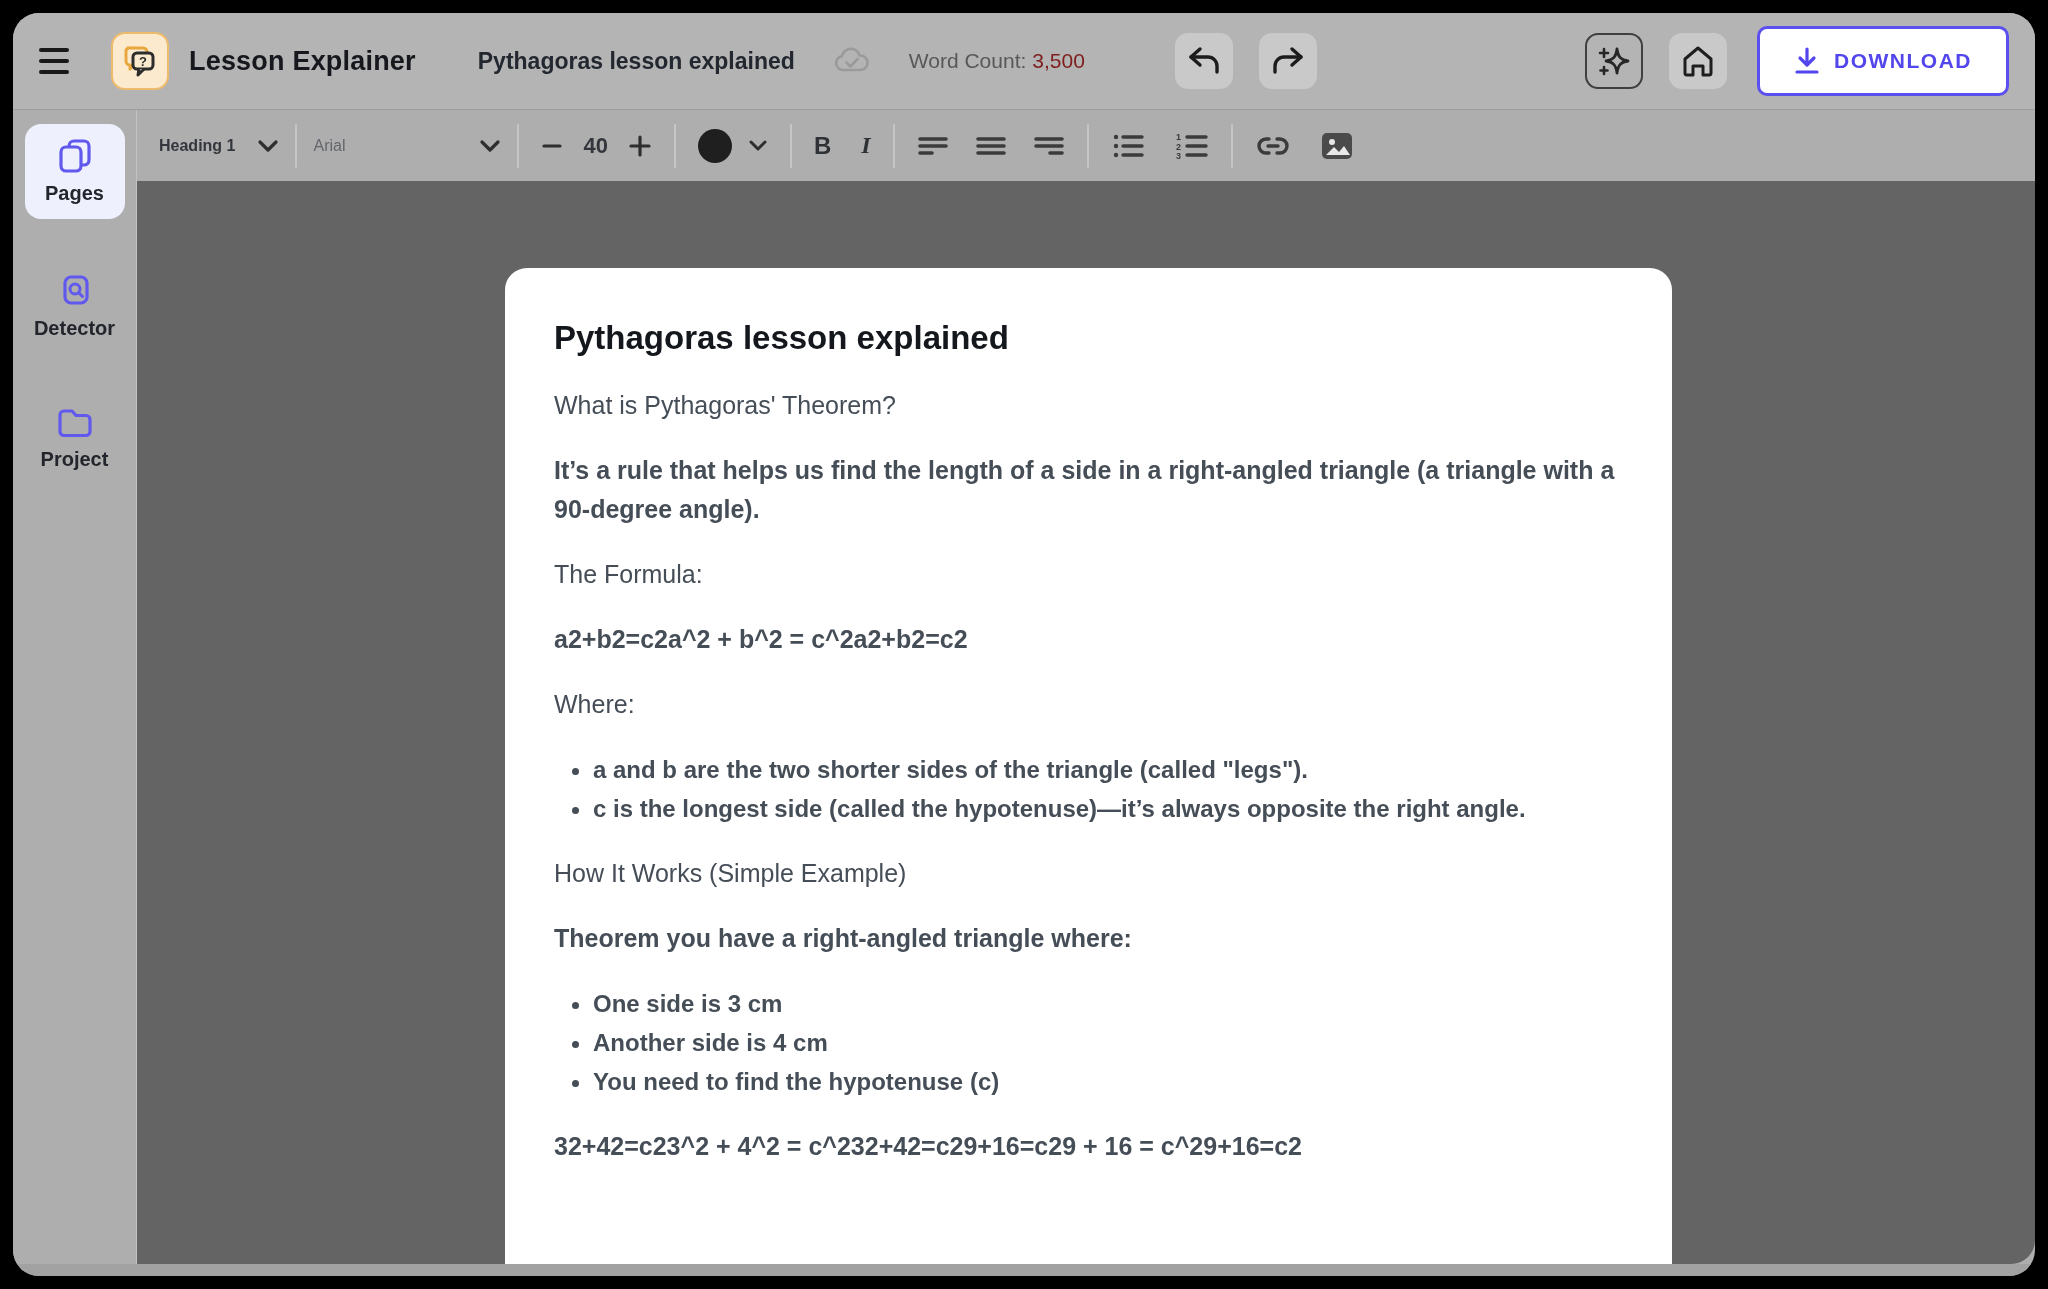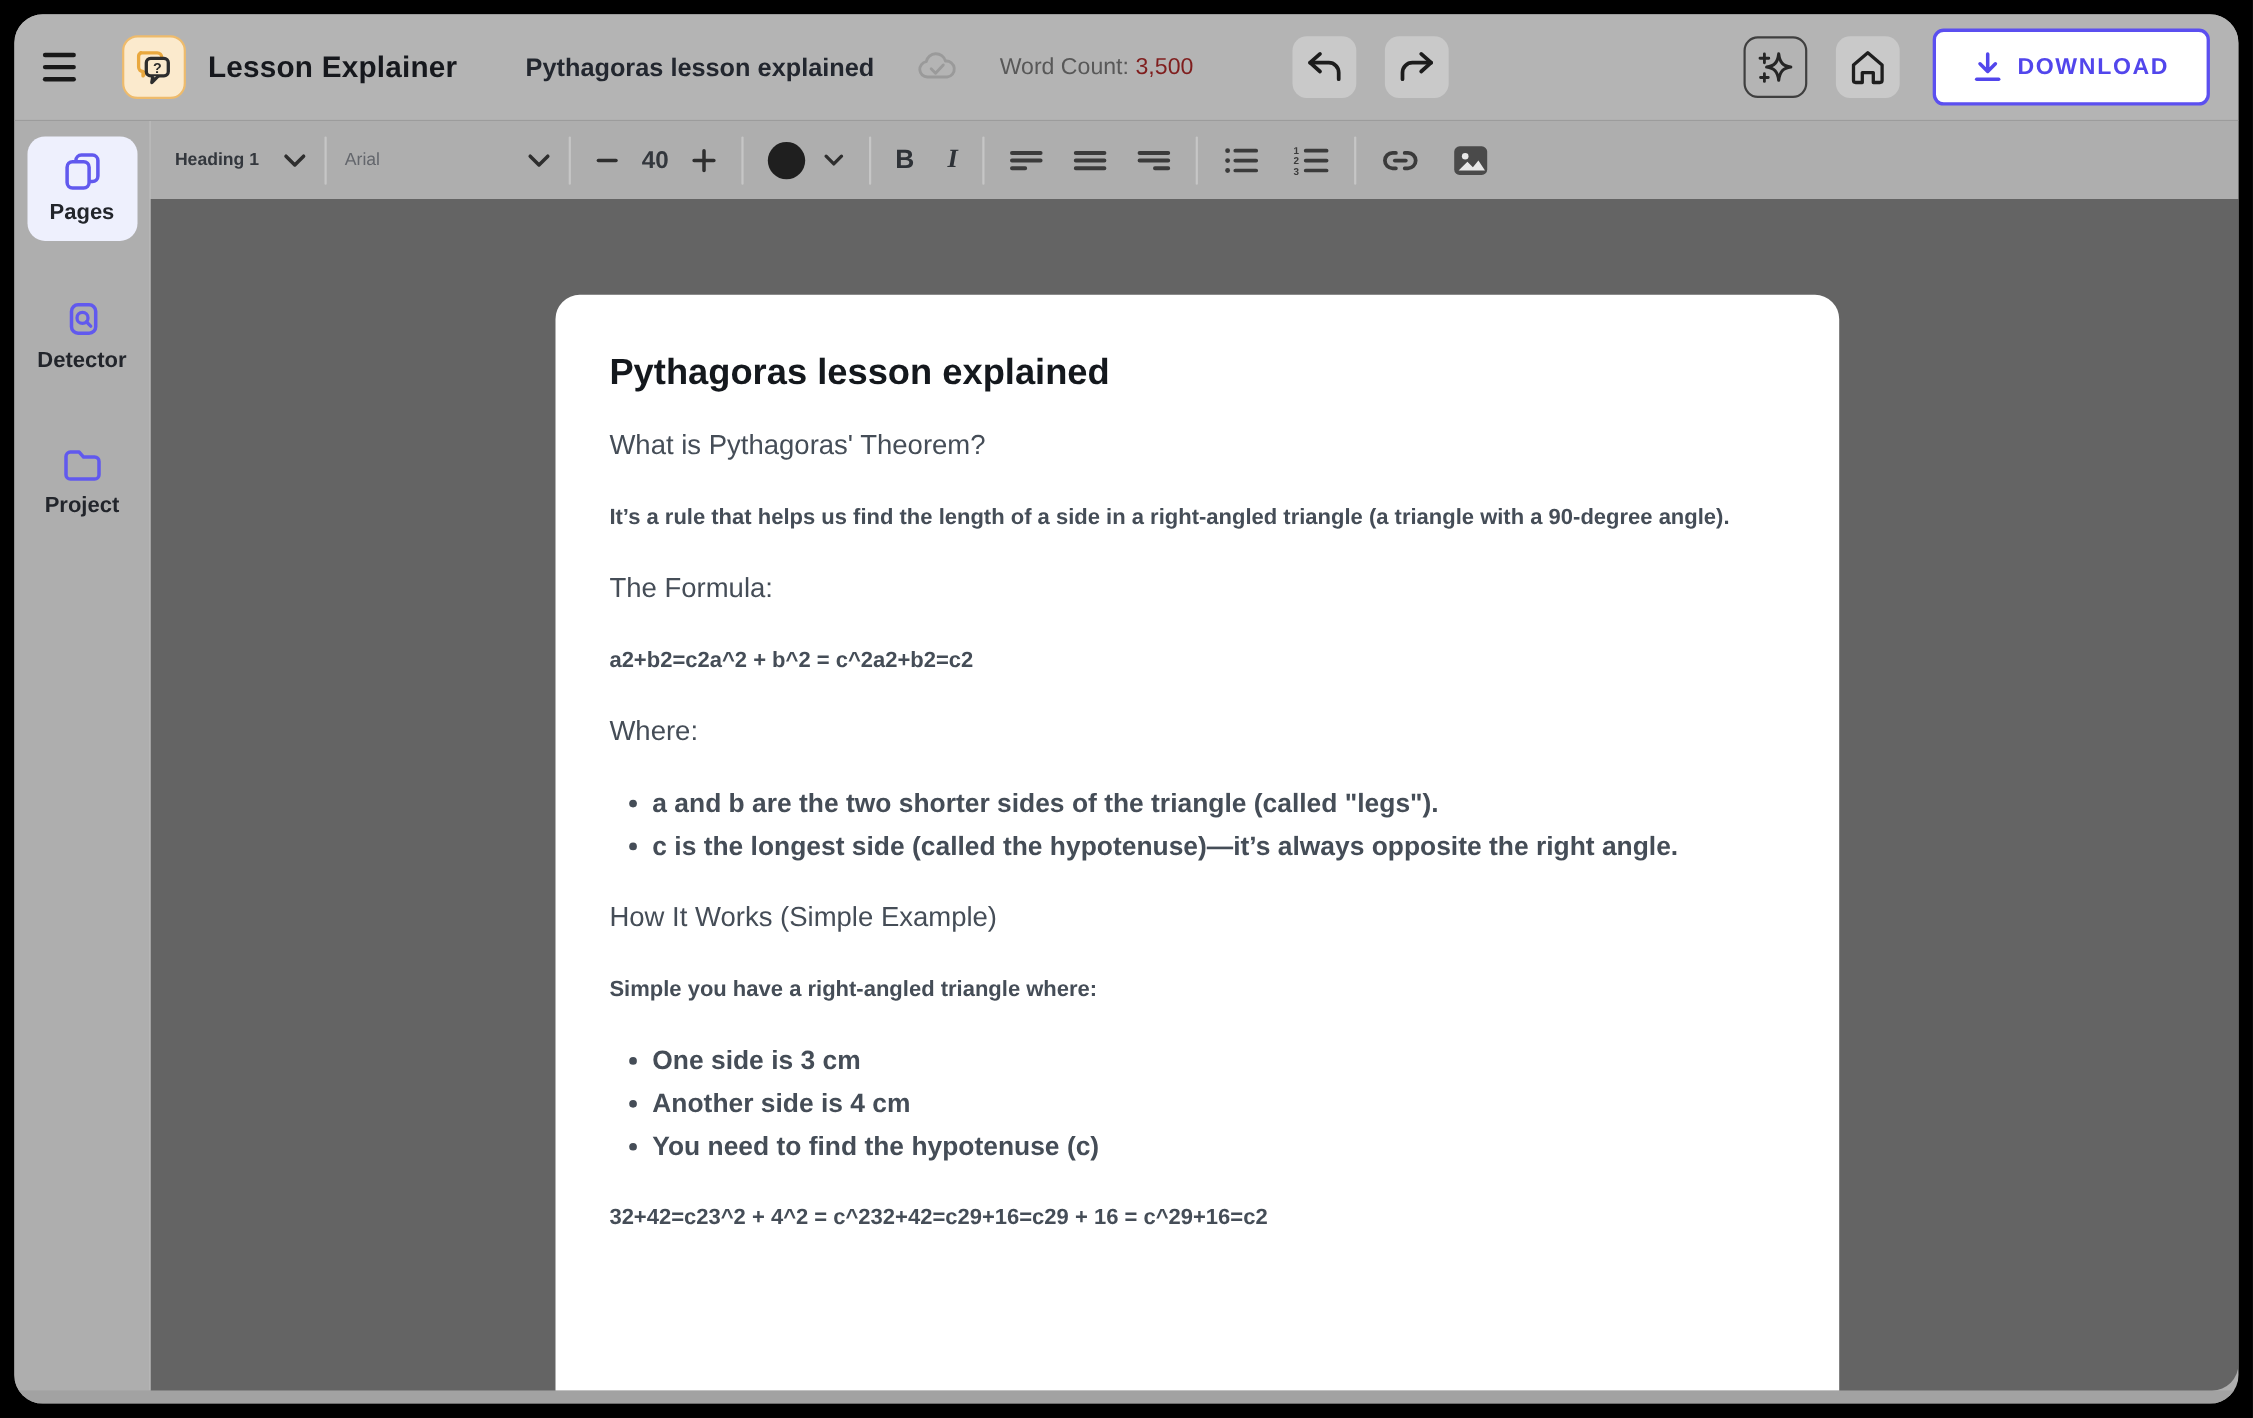--- a/index.html
+++ b/index.html
@@ -58,21 +58,21 @@
   .swatch { width:34px; height:34px; border-radius:50%; background:#1f1f1f; }
   .b-glyph { font-size:24px; font-weight:800; color:#2e3237; font-family:"Liberation Sans",sans-serif; }
   .i-glyph { font-size:24px; font-weight:700; font-style:italic; color:#2e3237; font-family:"Liberation Serif",serif; }
 
   
   .canvas { flex:1; background:#646464; position:relative; overflow:hidden; border-bottom-right-radius:24px; }
   .page { position:absolute; left:368px; top:87px; width:1167px; height:1200px;
           background:#ffffff; border-radius:22px; padding:48px 49px 0 49px; }
   .page h1 { font-size:33px; line-height:44px; font-weight:700; color:#14181d; margin:0 0 26px; }
   .page h2 { font-size:25px; line-height:39px; font-weight:400; color:#454d57; margin:4px 0 26px; }
-  .page p  { font-size:20px; line-height:39px; font-weight:600; color:#454d57; margin:0 0 26px; }
+  .page p  { font-size:25px; line-height:39px; font-weight:600; color:#454d57; margin:0 0 26px; }
   .page ul { margin:0 0 26px; padding-left:39px; }
   .page li { font-size:24px; line-height:39px; font-weight:600; color:#454d57; }
 
   .bottom-strip { height:12px; flex:0 0 12px; background:#a2a2a2; }
 
   svg { display:block; }
 </style>
 </head>
 <body>
 
@@ -287,21 +287,21 @@
               <h2>What is Pythagoras' Theorem?</h2>
               <p>It’s a rule that helps us find the length of a side in a right-angled triangle (a triangle with a 90-degree angle).</p>
               <h2>The Formula:</h2>
               <p>a2+b2=c2a^2 + b^2 = c^2a2+b2=c2</p>
               <h2>Where:</h2>
               <ul>
                 <li>a and b are the two shorter sides of the triangle (called "legs").</li>
                 <li>c is the longest side (called the hypotenuse)—it’s always opposite the right angle.</li>
               </ul>
               <h2>How It Works (Simple Example)</h2>
-              <p>Simple you have a right-angled triangle where:</p>
+              <p>Theorem you have a right-angled triangle where:</p>
               <ul>
                 <li>One side is 3 cm</li>
                 <li>Another side is 4 cm</li>
                 <li>You need to find the hypotenuse (c)</li>
               </ul>
               <p>32+42=c23^2 + 4^2 = c^232+42=c29+16=c29 + 16 = c^29+16=c2</p>
             </div>
         </div>
       </div>
     </div>

